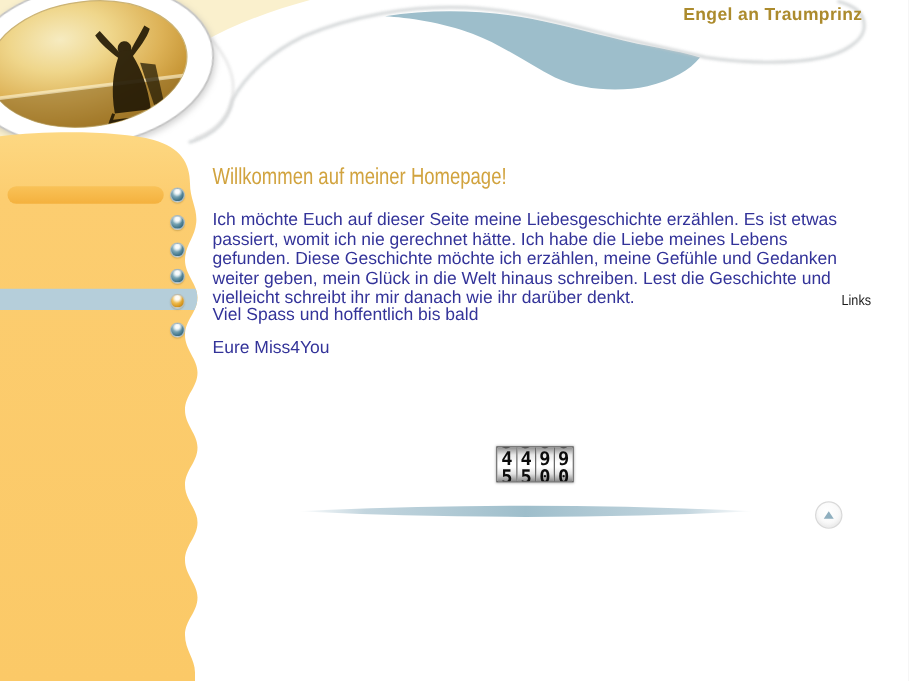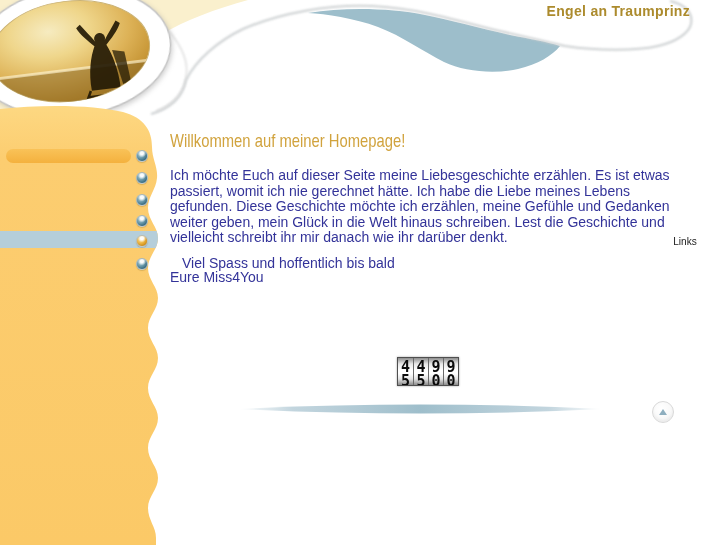--- a/index.html
+++ b/index.html
@@ -195,21 +195,21 @@
     <a class="nl dark" style="top:234px">Links</a>
     <span class="nb orange" style="top:235px"></span>
 
     <a class="nl" style="top:257px">Gästebuch</a>
     <span class="nb" style="top:258px"></span>
   </nav>
 
   <h1 class="heading" style="margin:0;font-weight:normal;">Willkommen auf meiner Homepage!</h1>
 
   <p class="para p1" style="margin:0;">Ich möchte Euch auf dieser Seite meine Liebesgeschichte erzählen. Es ist etwas passiert, womit ich nie gerechnet hätte. Ich habe die Liebe meines Lebens gefunden. Diese Geschichte möchte ich erzählen, meine Gefühle und Gedanken weiter geben, mein Glück in die Welt hinaus schreiben. Lest die Geschichte und vielleicht schreibt ihr mir danach wie ihr darüber denkt.</p>
-  <p class="para p2" style="margin:12px;">Viel Spass und hoffentlich bis bald</p>
+  <p class="para p2" style="margin:0;">Viel Spass und hoffentlich bis bald</p>
   <p class="para sig" style="margin:0;">Eure Miss4You</p>
 
   <div class="counter" aria-label="4499">
     <div class="digit">
       <span class="d prev">3</span>
       <span class="d cur">4</span>
       <span class="d next">5</span>
     </div>
     <div class="digit">
       <span class="d prev">3</span>

